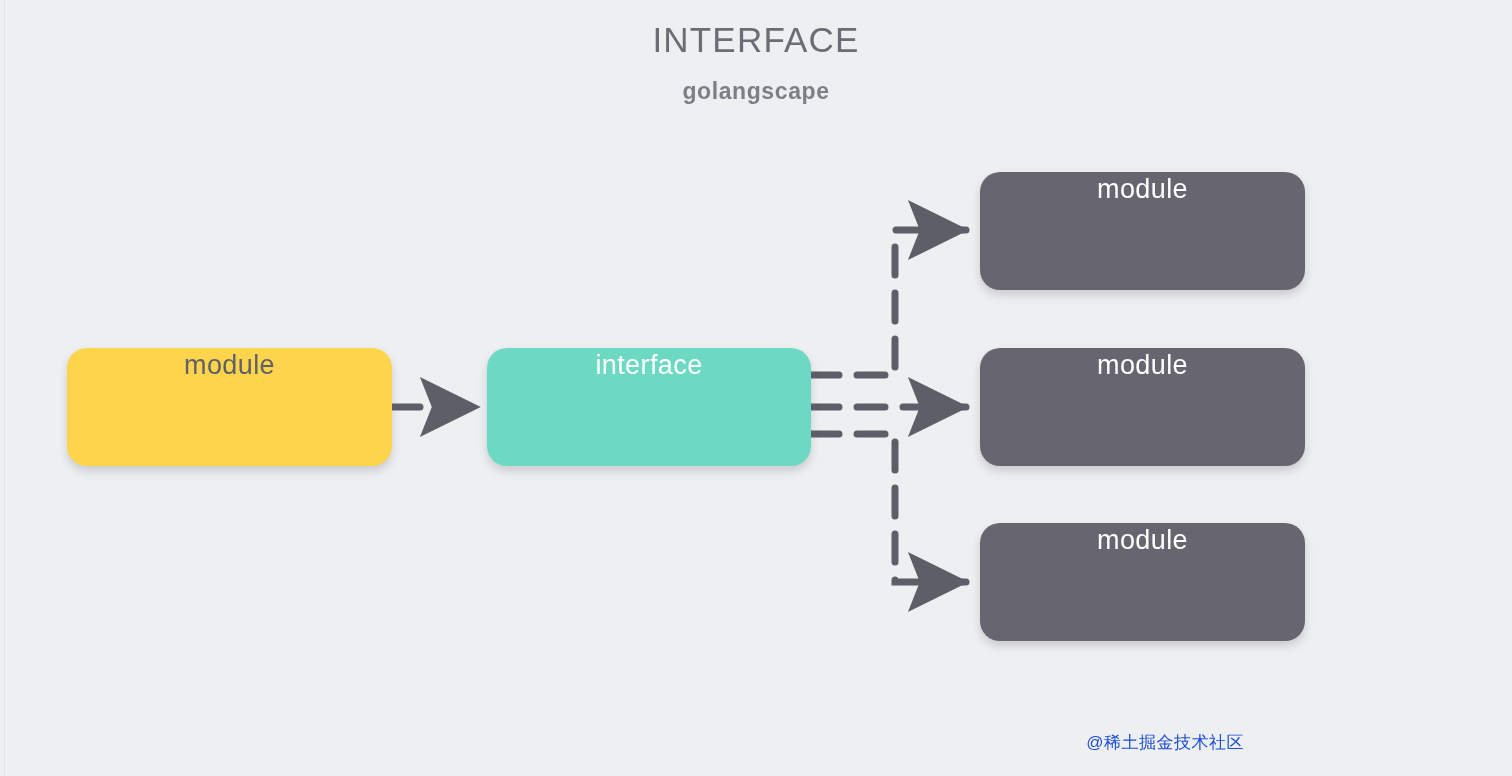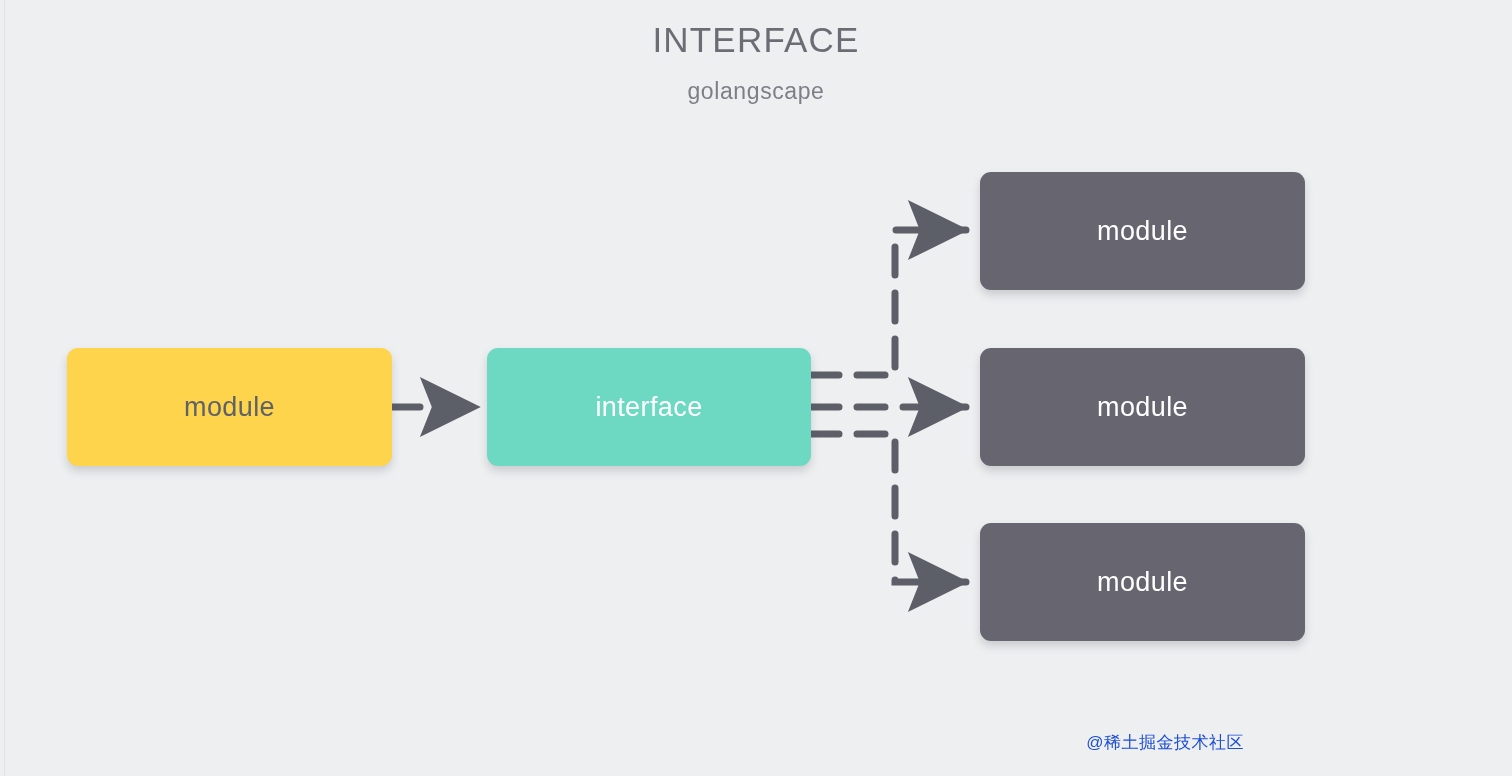--- a/index.html
+++ b/index.html
@@ -45,32 +45,31 @@
     color: #6b6d74;
     line-height: 44px;
   }
   .subtitle {
     position: absolute;
     left: 0;
     top: 75px;
     width: 1512px;
     text-align: center;
     font-size: 23px;
-    font-weight: 400;
+    font-weight: 700;
     letter-spacing: 0.6px;
     color: #7d7f86;
     line-height: 32px;
   }
 
   
   .node {
     position: absolute;
-    border-radius: 11px;
+    border-radius: 20px;
     display: flex;
-    align-items: center;
     justify-content: center;
     box-shadow: 0 5px 9px rgba(80, 82, 92, 0.22);
     box-sizing: border-box;
   }
   .node .node-label {
     font-size: 27px;
     font-weight: 400;
     letter-spacing: 0.4px;
     line-height: 34px;
   }

